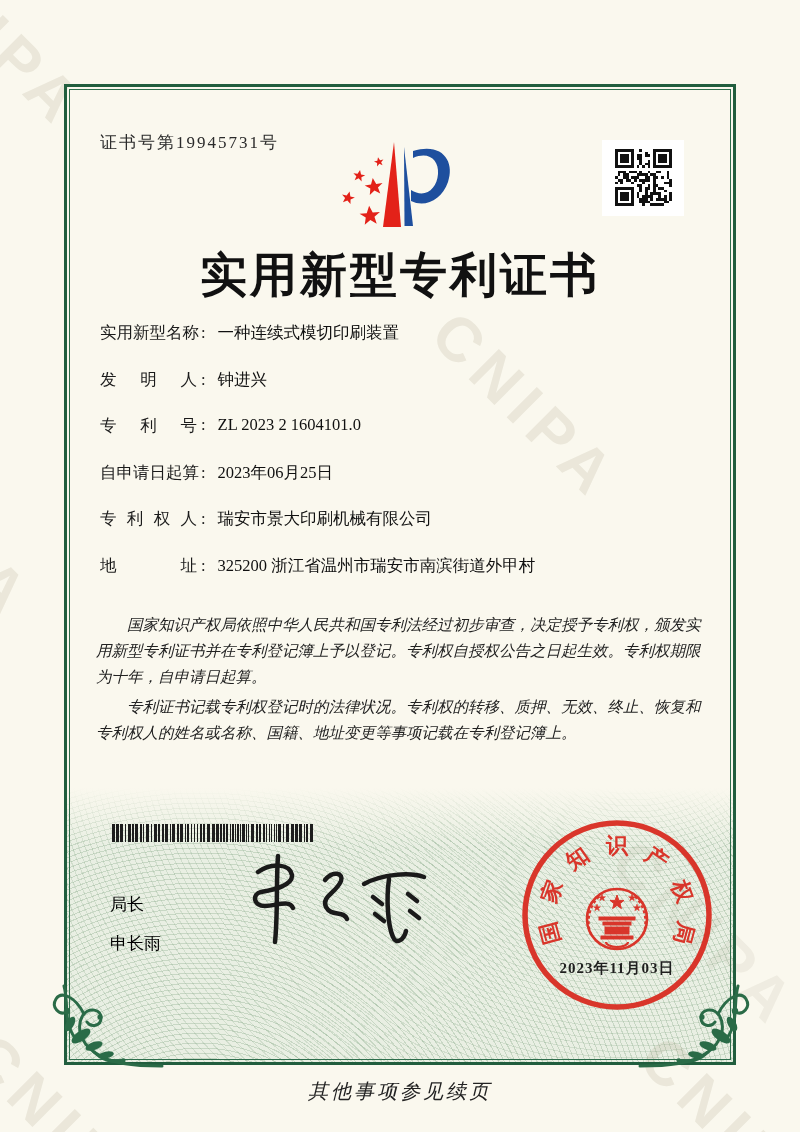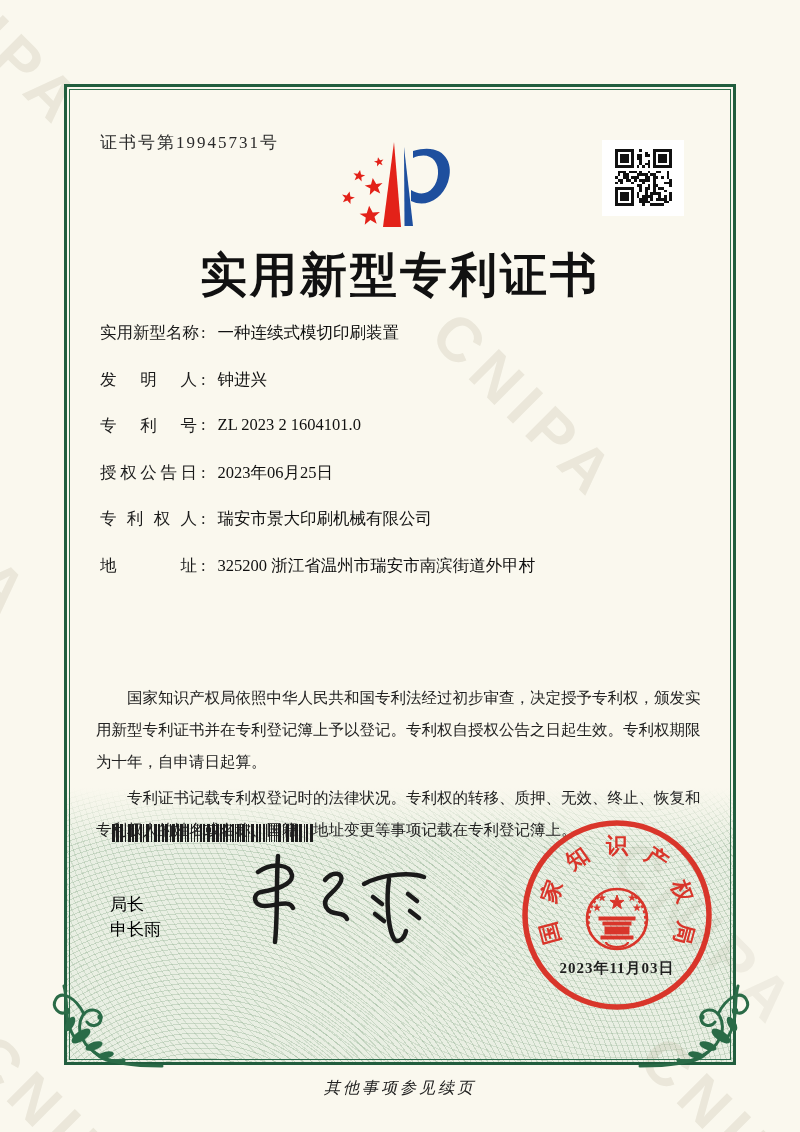--- a/index.html
+++ b/index.html
@@ -47,42 +47,42 @@
          letter-spacing:3px;color:#111;}
 
   .fields{position:absolute;left:100px;top:322px;width:614px;font-size:16.5px;}
   .field-row{height:17px;margin-bottom:29.5px;white-space:nowrap;}
   .field-row.last{margin-top:7px;display:flex;}
   .pair1{width:242px;}
   .flabel{display:inline-block;width:97px;text-align:justify;text-align-last:justify;vertical-align:top;}
   .colon{display:inline-block;margin:0 12px 0 4px;}
   .fvalue{color:#101010;}
 
-  .paras{position:absolute;left:96px;top:682px;width:614px;font-size:15.5px;line-height:32px;
-         color:#222;}
+  .paras{position:absolute;left:96px;top:612px;width:614px;font-size:15.5px;line-height:26px;
+         font-style:italic;color:#222;}
   .paras p{margin:0 0 4px 0;text-indent:2em;}
 
   .barcode{position:absolute;left:112px;top:824px;}
 
   .official{position:absolute;left:110px;top:893px;font-family:"Liberation Sans","DejaVu Sans",sans-serif;
             font-size:17px;color:#000000;}
-  .official .name{margin-top:2px;}
+  .official .name{margin-top:16px;}
   .signature{position:absolute;left:222px;top:848px;}
 
   .seal{position:absolute;left:519px;top:817px;width:196px;height:196px;opacity:.94;}
   .seal svg{position:absolute;left:0;top:0;}
   .seal-chars{position:absolute;inset:0;}
   .seal-chars span{position:absolute;left:50%;top:50%;font-size:22px;font-weight:700;color:#d92b20;
       font-family:"Liberation Serif",serif;}
   .seal-date{position:absolute;left:0;right:0;top:142px;text-align:center;font-size:15px;
       letter-spacing:1px;color:#141414;font-weight:600;}
 
   .page-num{position:absolute;left:0;right:0;top:1030px;text-align:center;font-size:13px;
             letter-spacing:1px;color:#333;}
-  .cont-note{position:absolute;left:0;right:0;top:1078px;text-align:center;font-size:16px;
+  .cont-note{position:absolute;left:0;right:0;top:1078px;text-align:center;font-size:20px;
              font-style:italic;letter-spacing:3px;color:#222;}
 </style>
 </head>
 <body>
 
 <div class="page">
 
   <div class="wm w1">CNIPA</div>
   <div class="wm w2">CNIPA</div>
   <div class="wm w3">CNIPA</div>
@@ -383,21 +383,21 @@
       <div class="field-row">
         <span class="flabel">实用新型名称</span><span class="colon">:</span><span class="fvalue">一种连续式模切印刷装置</span>
       </div>
       <div class="field-row">
         <span class="flabel">发明人</span><span class="colon">:</span><span class="fvalue">钟进兴</span>
       </div>
       <div class="field-row">
         <span class="flabel">专利号</span><span class="colon">:</span><span class="fvalue">ZL 2023 2 1604101.0</span>
       </div>
       <div class="field-row">
-        <span class="flabel">授权公告日</span><span class="colon">:</span><span class="fvalue">2023年06月25日</span>
+        <span class="flabel">自申请日起算</span><span class="colon">:</span><span class="fvalue">2023年06月25日</span>
       </div>
       <div class="field-row">
         <span class="flabel">专利权人</span><span class="colon">:</span><span class="fvalue">瑞安市景大印刷机械有限公司</span>
       </div>
       <div class="field-row">
         <span class="flabel">地址</span><span class="colon">:</span><span class="fvalue">325200 浙江省温州市瑞安市南滨街道外甲村</span>
       </div>
     </div>
 
     <div class="paras">

